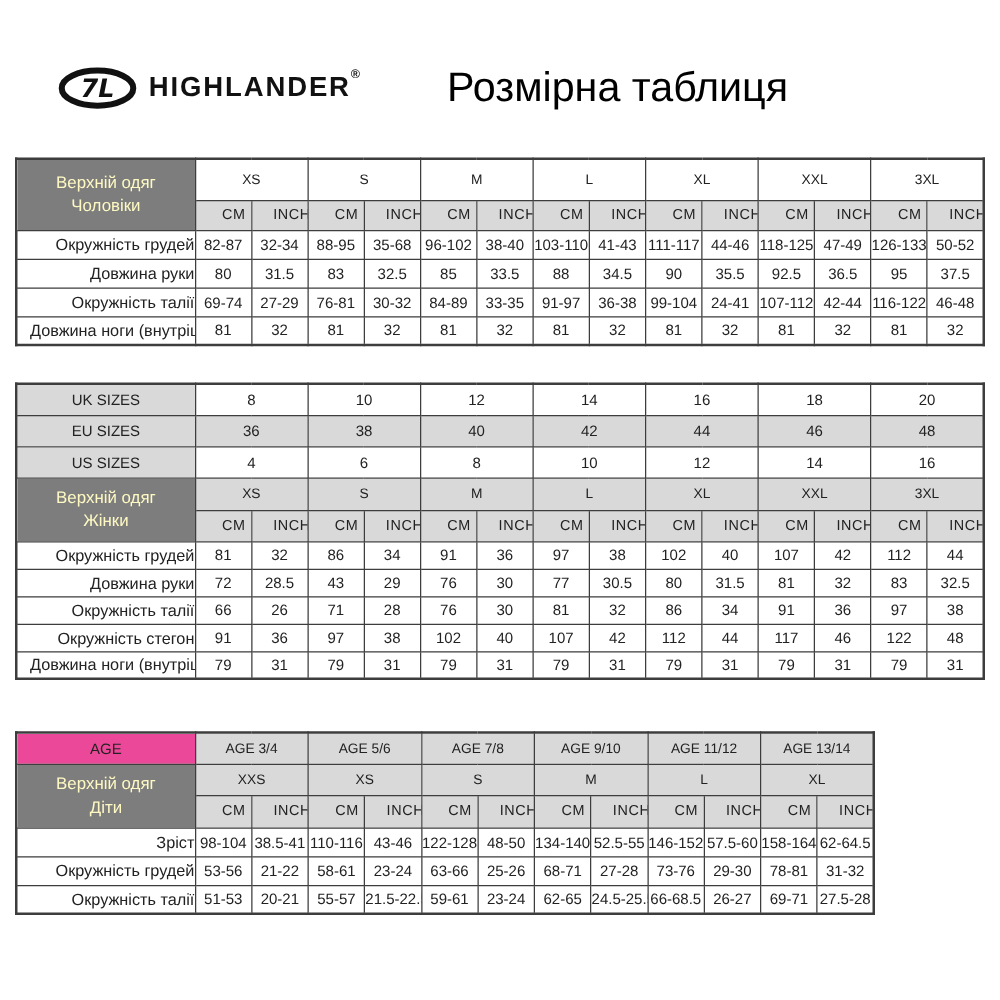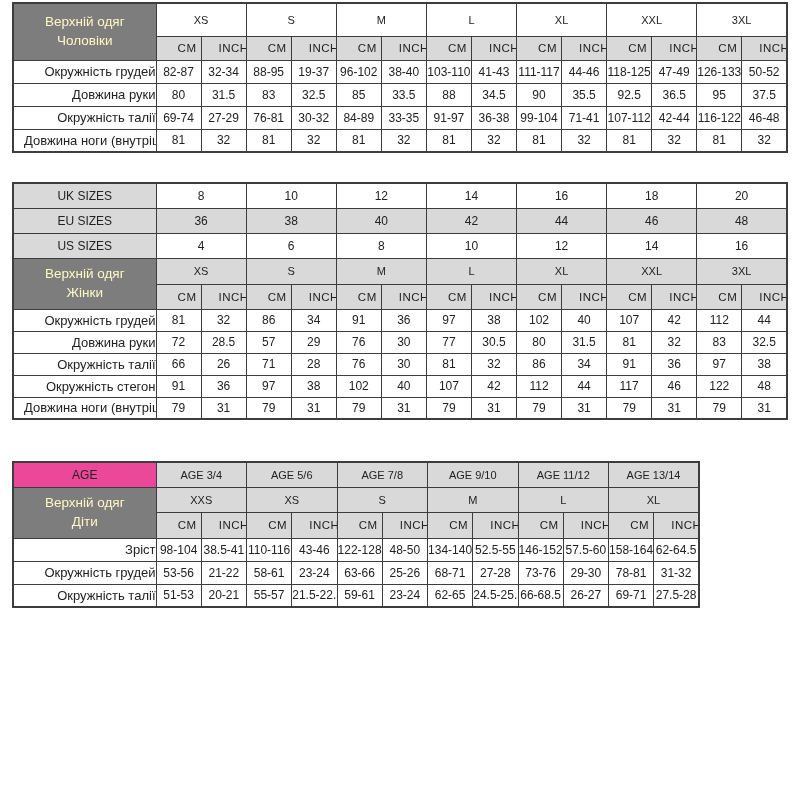--- a/index.html
+++ b/index.html
@@ -67,20 +67,30 @@
   #kids-table .r-age   { height: 25px; }
   #kids-table .r-size  { height: 25px; }
   #kids-table .r-units { height: 26px; }
   #kids-table .r-data  { height: 23px; }
 </style>
 </head>
 <body>
 
 <div class="page">
 
+  <header class="header">
+    <div class="logo">
+      <svg viewBox="0 0 66 36" aria-hidden="true">
+        <ellipse cx="33" cy="18" rx="29.5" ry="14.5" fill="none" stroke="#111" stroke-width="5"></ellipse>
+        <text x="33" y="25.5" text-anchor="middle" font-family="DejaVu Sans, sans-serif" font-size="21" font-weight="bold" font-style="italic" fill="#111">7L</text>
+      </svg>
+      <div class="brand"><span>HIGHLANDER</span><sup>®</sup></div>
+    </div>
+    <h1 class="title">Розмірна таблиця</h1>
+  </header>
 
   <table id="men-table">
       <colgroup>
         <col style="width: 143px;">
         <col>
         <col>
         <col>
         <col>
         <col>
         <col>
@@ -119,21 +129,21 @@
           <th class="shade unit">CM</th>
           <th class="shade unit">INCH</th>
           <th class="shade unit">CM</th>
           <th class="shade unit">INCH</th>
         </tr>
         <tr class="r-data">
           <td class="rowlabel">Окружність грудей</td>
           <td>82-87</td>
           <td>32-34</td>
           <td>88-95</td>
-          <td>19-37</td>
+          <td>35-68</td>
           <td>96-102</td>
           <td>38-40</td>
           <td>103-110</td>
           <td>41-43</td>
           <td>111-117</td>
           <td>44-46</td>
           <td>118-125</td>
           <td>47-49</td>
           <td>126-133</td>
           <td>50-52</td>
@@ -159,21 +169,21 @@
           <td class="rowlabel">Окружність талії</td>
           <td>69-74</td>
           <td>27-29</td>
           <td>76-81</td>
           <td>30-32</td>
           <td>84-89</td>
           <td>33-35</td>
           <td>91-97</td>
           <td>36-38</td>
           <td>99-104</td>
-          <td>71-41</td>
+          <td>24-41</td>
           <td>107-112</td>
           <td>42-44</td>
           <td>116-122</td>
           <td>46-48</td>
         </tr>
         <tr class="r-data">
           <td class="rowlabel">Довжина ноги (внутрішня)</td>
           <td>81</td>
           <td>32</td>
           <td>81</td>
@@ -282,21 +292,21 @@
           <td>40</td>
           <td>107</td>
           <td>42</td>
           <td>112</td>
           <td>44</td>
         </tr>
         <tr class="r-data">
           <td class="rowlabel">Довжина руки</td>
           <td>72</td>
           <td>28.5</td>
-          <td>57</td>
+          <td>43</td>
           <td>29</td>
           <td>76</td>
           <td>30</td>
           <td>77</td>
           <td>30.5</td>
           <td>80</td>
           <td>31.5</td>
           <td>81</td>
           <td>32</td>
           <td>83</td>

